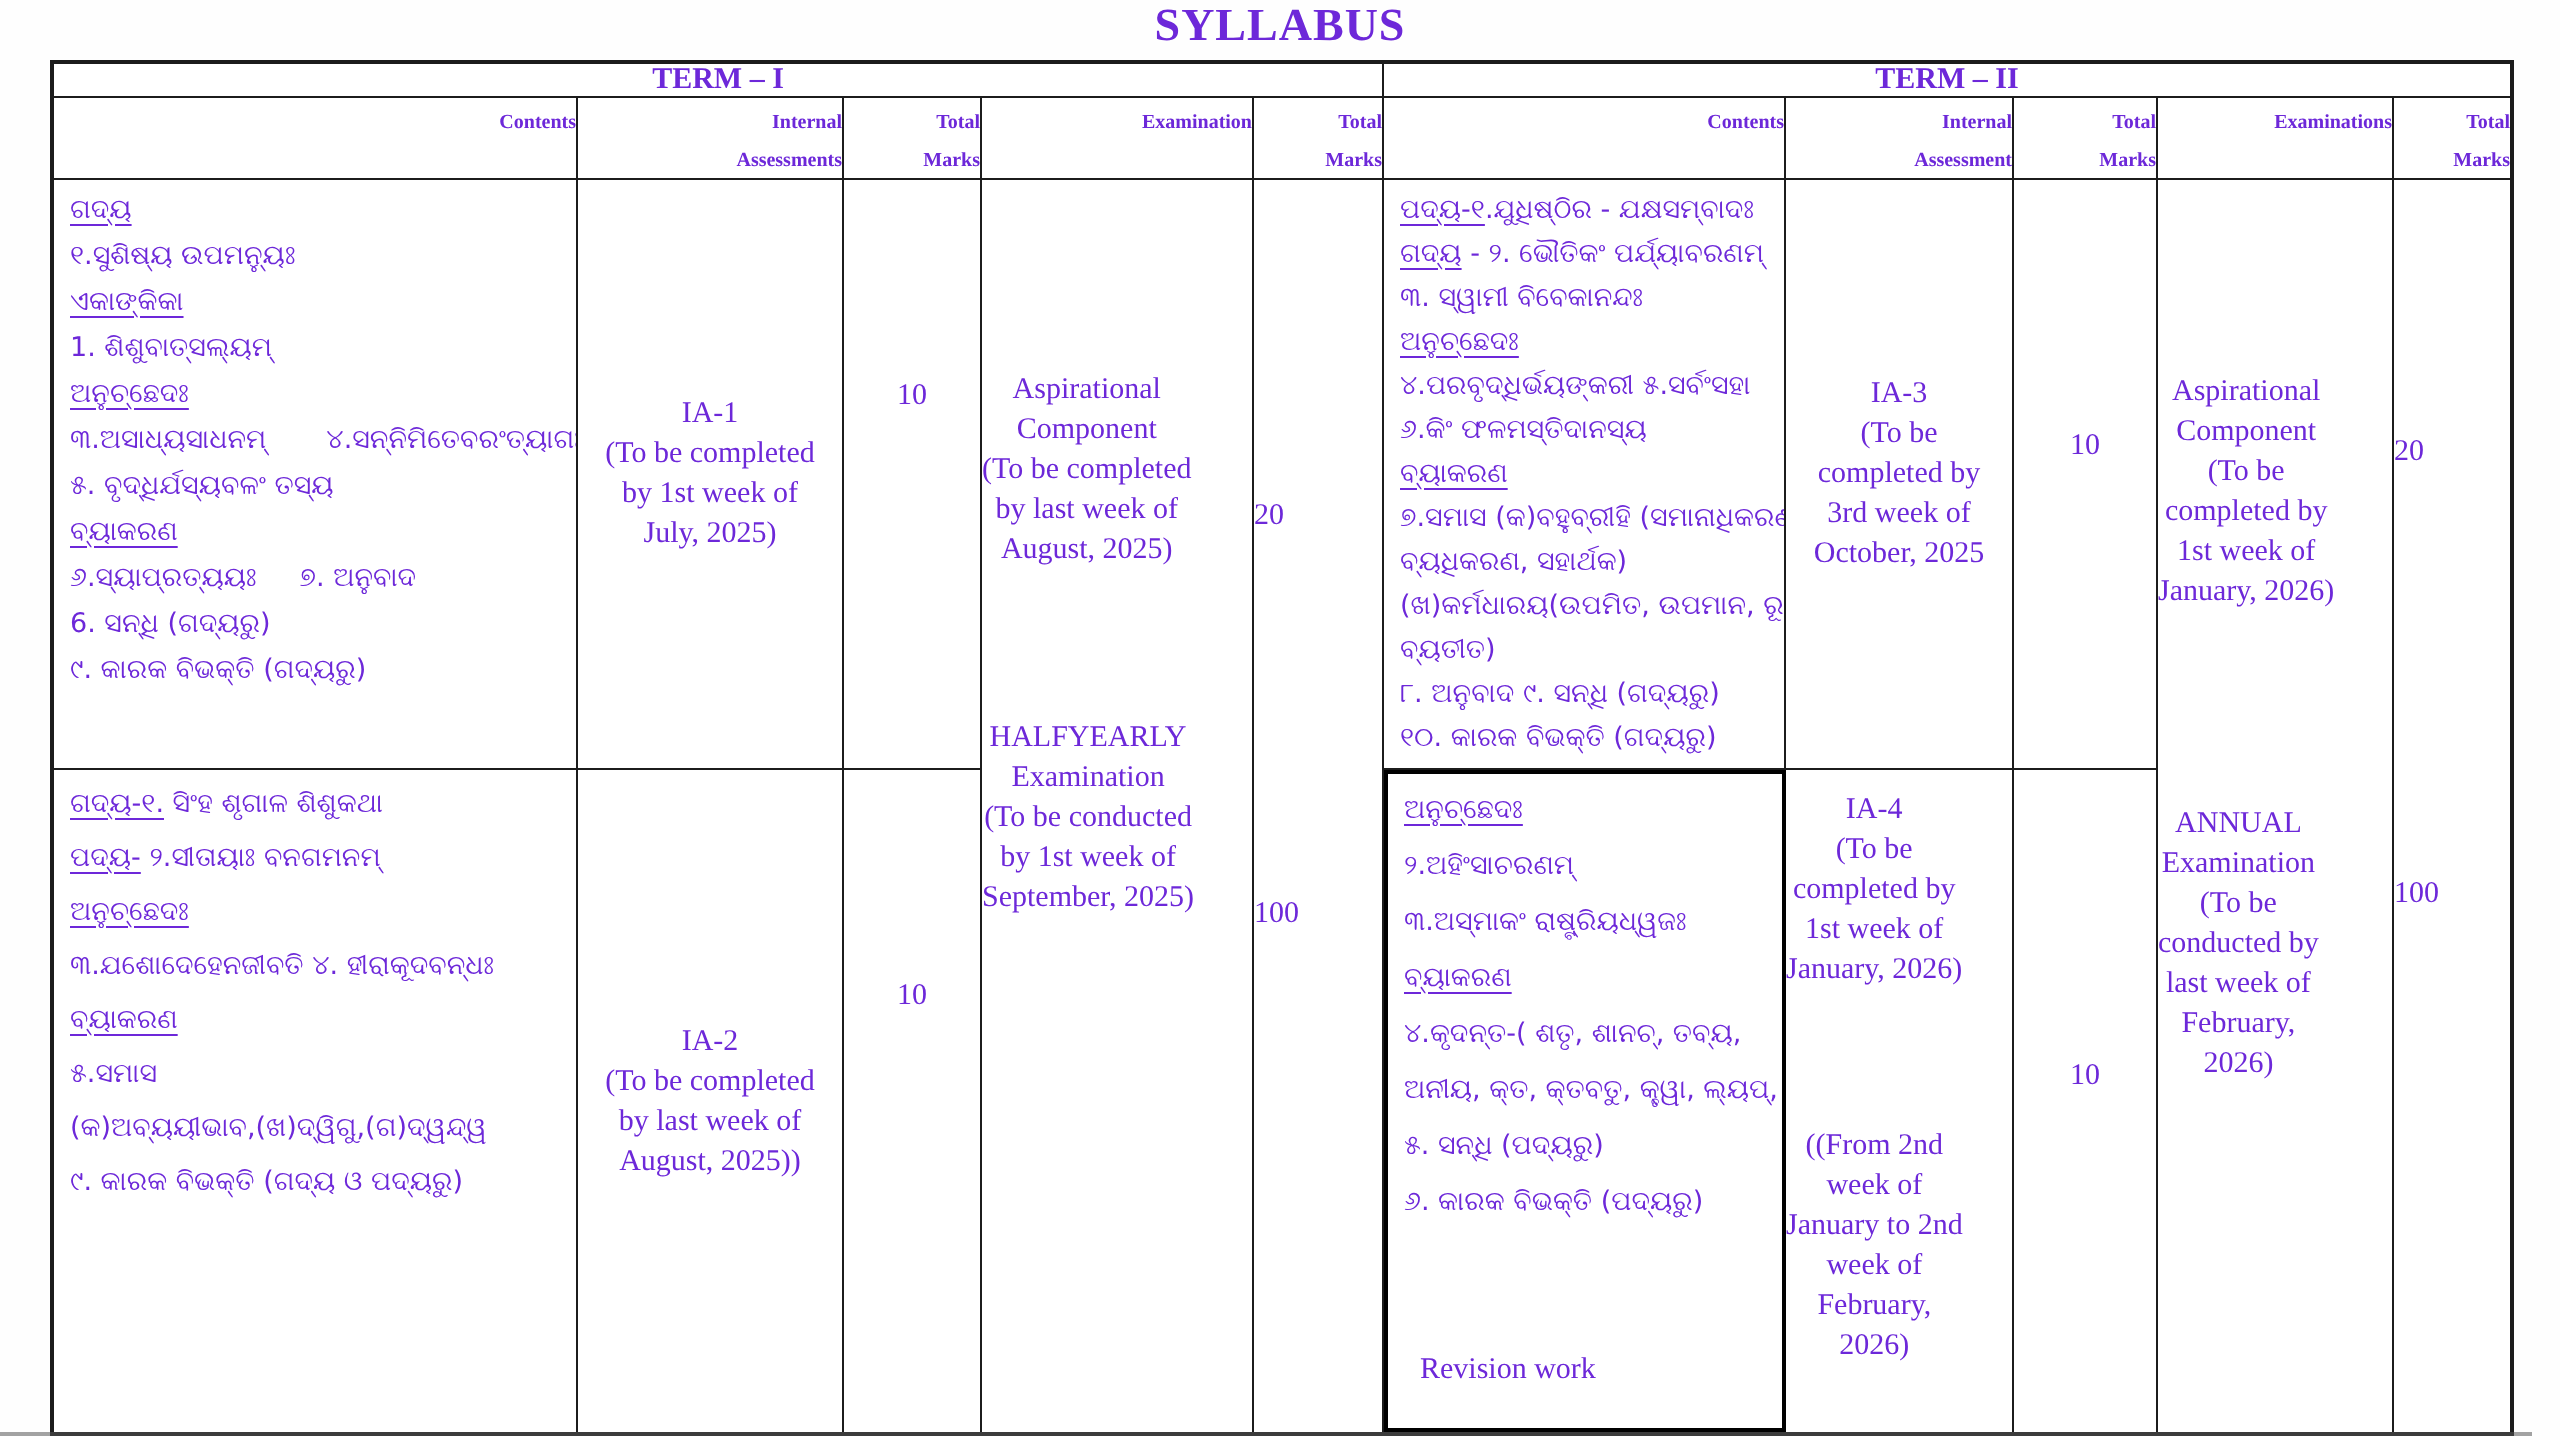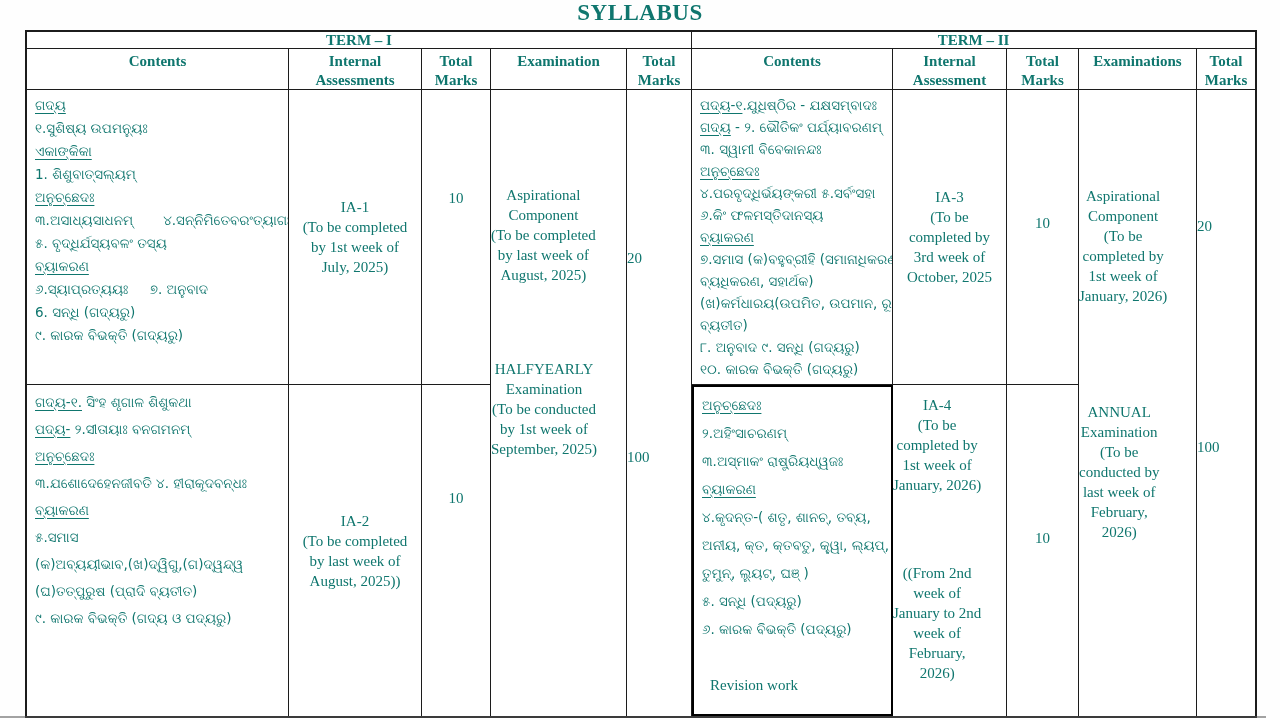--- a/index.html
+++ b/index.html
@@ -1,30 +1,30 @@
 <!DOCTYPE html>
 <html><head>
 <meta charset="utf-8">
 <style>
   html,body{margin:0;padding:0;background:#ffffff;}
   .page{position:relative;width:1280px;height:720px;background:#fefefe;overflow:hidden;
-        font-family:"Liberation Serif", serif;color:#0f766e;}
+        font-family:"Liberation Serif", serif;color:#6d28d9;}
   .page::after{content:"";position:absolute;left:0;right:14px;bottom:2px;height:2px;background:#555;opacity:.55;}
   .title{position:absolute;top:0;left:0;width:100%;text-align:center;font-size:23px;font-weight:bold;
          letter-spacing:.5px;}
   .tbl{position:absolute;left:25px;top:30px;width:1228px;height:684px;display:grid;
        grid-template-columns:262px 133px 69px 136px 65px 201px 114px 72px 118px 58px;
        grid-template-rows:17px 41px 295px 331px;
        border:2px solid #1c1c1c;background:#fff;}
   .cell{border-right:1.5px solid #1c1c1c;border-bottom:1.5px solid #1c1c1c;box-sizing:border-box;
         overflow:hidden;}
   .noR{border-right:none;}
   .noB{border-bottom:none;}
   .termhead{font-weight:bold;font-size:15px;text-align:center;line-height:16px;}
-  .colhead{font-weight:bold;font-size:15px;text-align:center;line-height:19px;padding-top:3px;
+  .colhead{font-weight:bold;font-size:10px;text-align:right;line-height:19px;padding-top:3px;
            white-space:pre-line;}
   .contents{padding:4px 4px 0 8px;font-family:"DejaVu Sans", sans-serif;font-size:13.5px;}
   .contents .cline{white-space:pre;}
   .lh23 .cline{line-height:23px;}
   .lh27 .cline{line-height:27px;}
   .lh22 .cline{line-height:22px;}
   .lh28 .cline{line-height:28px;}
   .ul{text-decoration:underline;text-underline-offset:3px;text-align:right;}
   .en{font-family:"Liberation Serif", serif;}
   .pre{white-space:pre-line;text-align:center;font-size:15px;line-height:20px;}
@@ -146,40 +146,38 @@
     </div>
 
     <div class="cell contents lh27 noB" style="grid-column:1;grid-row:4;">
         <div class="cline"><span class="ul">ଗଦ୍ୟ-୧.</span><span> ସିଂହ ଶୃଗାଳ ଶିଶୁକଥା</span></div>
         <div class="cline"><span class="ul">ପଦ୍ୟ-</span><span> ୨.ସୀତାୟାଃ ବନଗମନମ୍</span></div>
         <div class="cline"><span class="ul">ଅନୁଚ୍ଛେଦଃ</span></div>
         <div class="cline"><span>୩.ଯଶୋଦେହେନଜୀବତି ୪. ହୀରାକୂଦବନ୍ଧଃ</span></div>
         <div class="cline"><span class="ul">ବ୍ୟାକରଣ</span></div>
         <div class="cline"><span>୫.ସମାସ</span></div>
         <div class="cline"><span>(କ)ଅବ୍ୟୟୀଭାବ,(ଖ)ଦ୍ୱିଗୁ,(ଗ)ଦ୍ୱନ୍ଦ୍ୱ</span></div>
-        <div class="cline"><span>(ଘ)ତତ୍ପୁରୁଷ (ପ୍ରାଦି ବ୍ୟତୀତ)</span></div>
         <div class="cline"><span>୯. କାରକ ବିଭକ୍ତି (ଗଦ୍ୟ ଓ ପଦ୍ୟରୁ)</span></div>
       </div>
     <div class="cell vcenter noB" style="grid-column:2;grid-row:4;">
       <div class="pre">IA-2
 (To be completed
 by last week of
 August,  2025))</div>
     </div>
     <div class="cell marks noB" style="grid-column:3;grid-row:4;padding-top:105px;">10</div>
 
     <div class="cell contents lh28 thick flexcol noB" style="grid-column:6;grid-row:4;">
       <div>
           <div class="cline"><span class="ul">ଅନୁଚ୍ଛେଦଃ</span></div>
           <div class="cline"><span>୨.ଅହିଂସାଚରଣମ୍</span></div>
           <div class="cline"><span>୩.ଅସ୍ମାକଂ ରାଷ୍ଟ୍ରିୟଧ୍ୱଜଃ</span></div>
           <div class="cline"><span class="ul">ବ୍ୟାକରଣ</span></div>
           <div class="cline"><span>୪.କୃଦନ୍ତ-( ଶତୃ, ଶାନଚ୍, ତବ୍ୟ,</span></div>
           <div class="cline"><span>ଅନୀୟ, କ୍ତ, କ୍ତବତୁ, କ୍ତ୍ୱା, ଲ୍ୟପ୍,</span></div>
-          <div class="cline"><span>ତୁମୁନ୍, ଲ୍ୟୁଟ୍, ଘଞ୍ )</span></div>
           <div class="cline"><span>୫. ସନ୍ଧି (ପଦ୍ୟରୁ)</span></div>
           <div class="cline"><span>୬. କାରକ ବିଭକ୍ତି (ପଦ୍ୟରୁ)</span></div>
         </div>
       <div class="en rev">Revision work</div>
     </div>
     <div class="cell vtop noB" style="grid-column:7;grid-row:4;">
       <div class="pre" style="margin-top:10px;">IA-4
 (To be
 completed by
 1st week of

